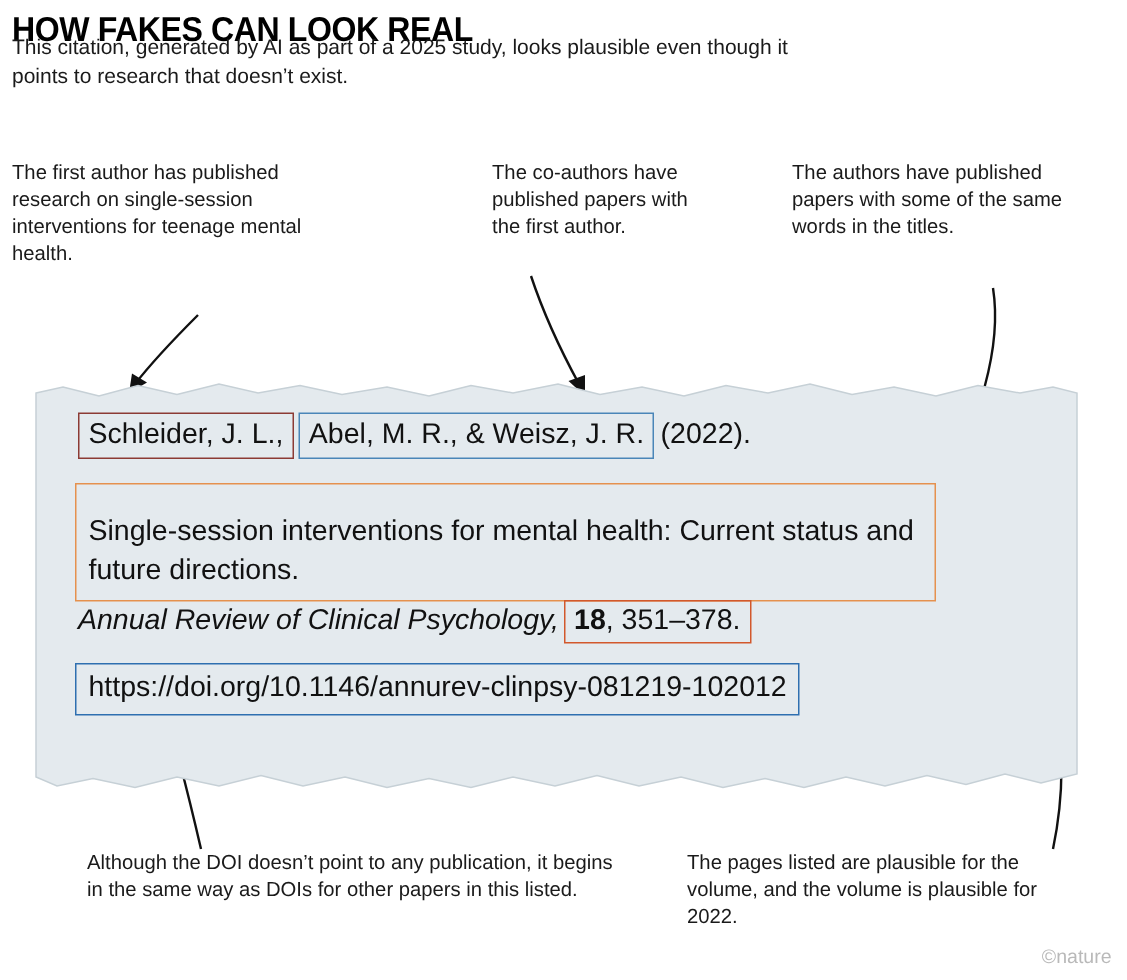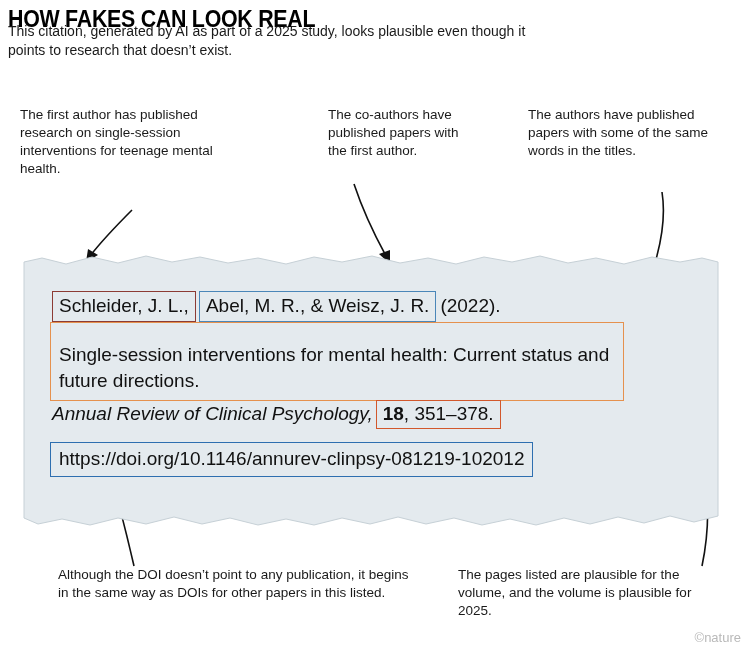--- a/index.html
+++ b/index.html
@@ -37,21 +37,21 @@
     line-height: 19px;
     color: #1a1a1a;
   }
 
   .note {
     position: absolute;
     font-size: 13.5px;
     line-height: 18px;
     color: #1a1a1a;
   }
-  #note-1 { left: 20px; top: 106px; width: 200px; }
+  #note-1 { left: 8px; top: 106px; width: 200px; }
   #note-2 { left: 328px; top: 106px; width: 150px; }
   #note-3 { left: 528px; top: 106px; width: 200px; }
   #note-4 { left: 58px; top: 566px; width: 360px; }
   #note-5 { left: 458px; top: 566px; width: 270px; }
 
   
   #paper {
     position: absolute;
     left: 22px;
     top: 248px;
@@ -68,21 +68,21 @@
   }
 
   .box {
     display: inline-block;
     border: 1.6px solid #000;
     padding: 3px 6px 4px 6px;
     background: transparent;
   }
 
   #line-authors { left: 52px; top: 275px; }
-  #box-first-author { border-color: #8c3b34; margin-top: 16px; }
+  #box-first-author { border-color: #8c3b34; }
   #box-coauthors { border-color: #4a86b8; margin-left: 3px; }
   #year-text { margin-left: 4px; }
 
   #line-article { left: 50px; top: 322px; }
   #box-article {
     border-color: #e5914e;
     padding: 19px 8px 6px 8px;
     white-space: normal;
     width: 556px;
     line-height: 26px;
@@ -110,21 +110,21 @@
 </head>
 <body>
 
 <div id="title">HOW FAKES CAN LOOK REAL</div>
 <div id="subtitle">This citation, generated by AI as part of a 2025 study, looks plausible even though it points to research that doesn’t exist.</div>
 
 <div class="note" id="note-1">The first author has published research on single-session interventions for teenage mental health.</div>
 <div class="note" id="note-2">The co-authors have published papers with the first author.</div>
 <div class="note" id="note-3">The authors have published papers with some of the same words in the titles.</div>
 <div class="note" id="note-4">Although the DOI doesn’t point to any publication, it begins in the same way as DOIs for other papers in this listed.</div>
-<div class="note" id="note-5">The pages listed are plausible for the volume, and the volume is plausible for 2025.</div>
+<div class="note" id="note-5">The pages listed are plausible for the volume, and the volume is plausible for 2022.</div>
 
 <svg class="arrow" style="left:70px; top:208px;" width="70" height="60" viewBox="0 0 70 60">
   <path d="M62 2 C 50 14, 34 30, 20 48" stroke="#111" stroke-width="1.6" fill="none"></path>
   <path d="M16 54 L 18 41 L 28 47 Z" fill="#111"></path>
 </svg>
 
 <svg class="arrow" style="left:348px; top:182px;" width="60" height="86" viewBox="0 0 60 86">
   <path d="M6 2 C 14 26, 26 52, 38 74" stroke="#111" stroke-width="1.6" fill="none"></path>
   <path d="M42 82 L 31 72 L 42 68 Z" fill="#111"></path>
 </svg>

